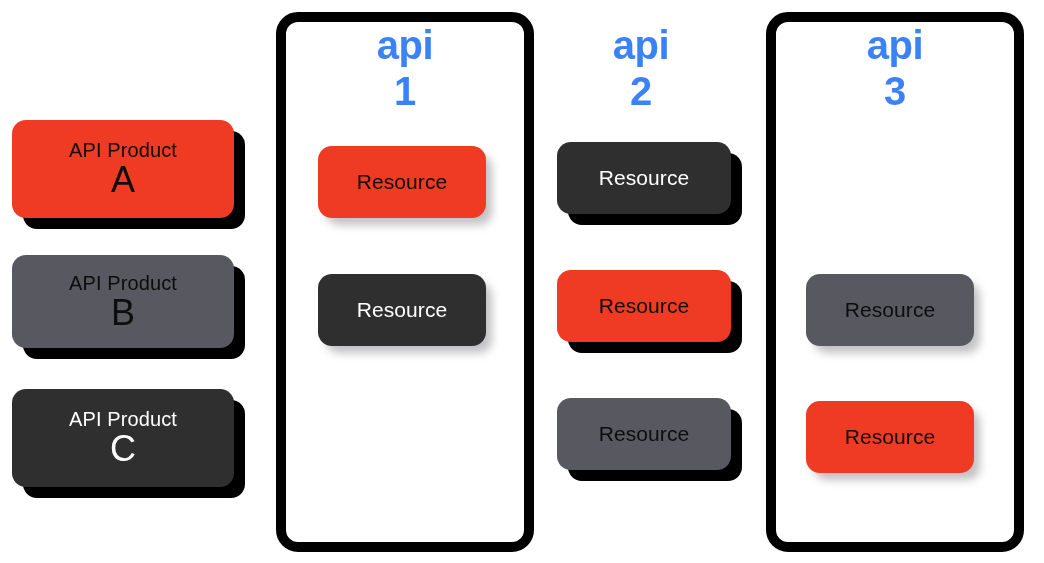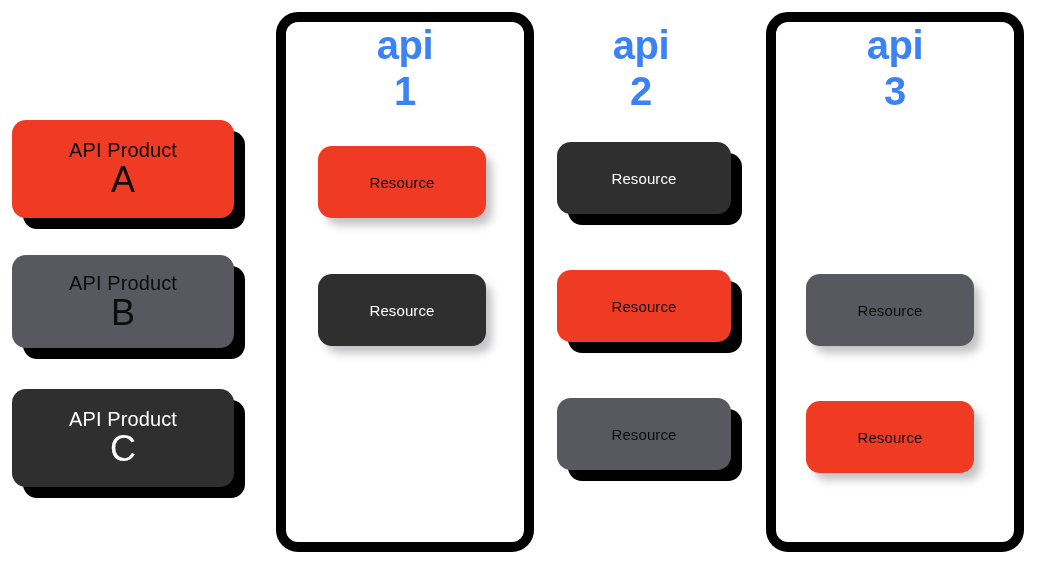--- a/index.html
+++ b/index.html
@@ -75,21 +75,21 @@
   }
 
   
   .resource {
     position: absolute;
     box-sizing: border-box;
     border-radius: 14px;
     display: flex;
     align-items: center;
     justify-content: center;
-    font-size: 15px;
+    font-size: 21px;
     letter-spacing: 0.1px;
   }
   
   .resource.shadow-soft {
     box-shadow: 7px 8px 9px -1px rgba(120,120,125,0.45);
   }
   
   .resource.shadow-hard {
     box-shadow: 11px 11px 0 0 #000000;
   }

